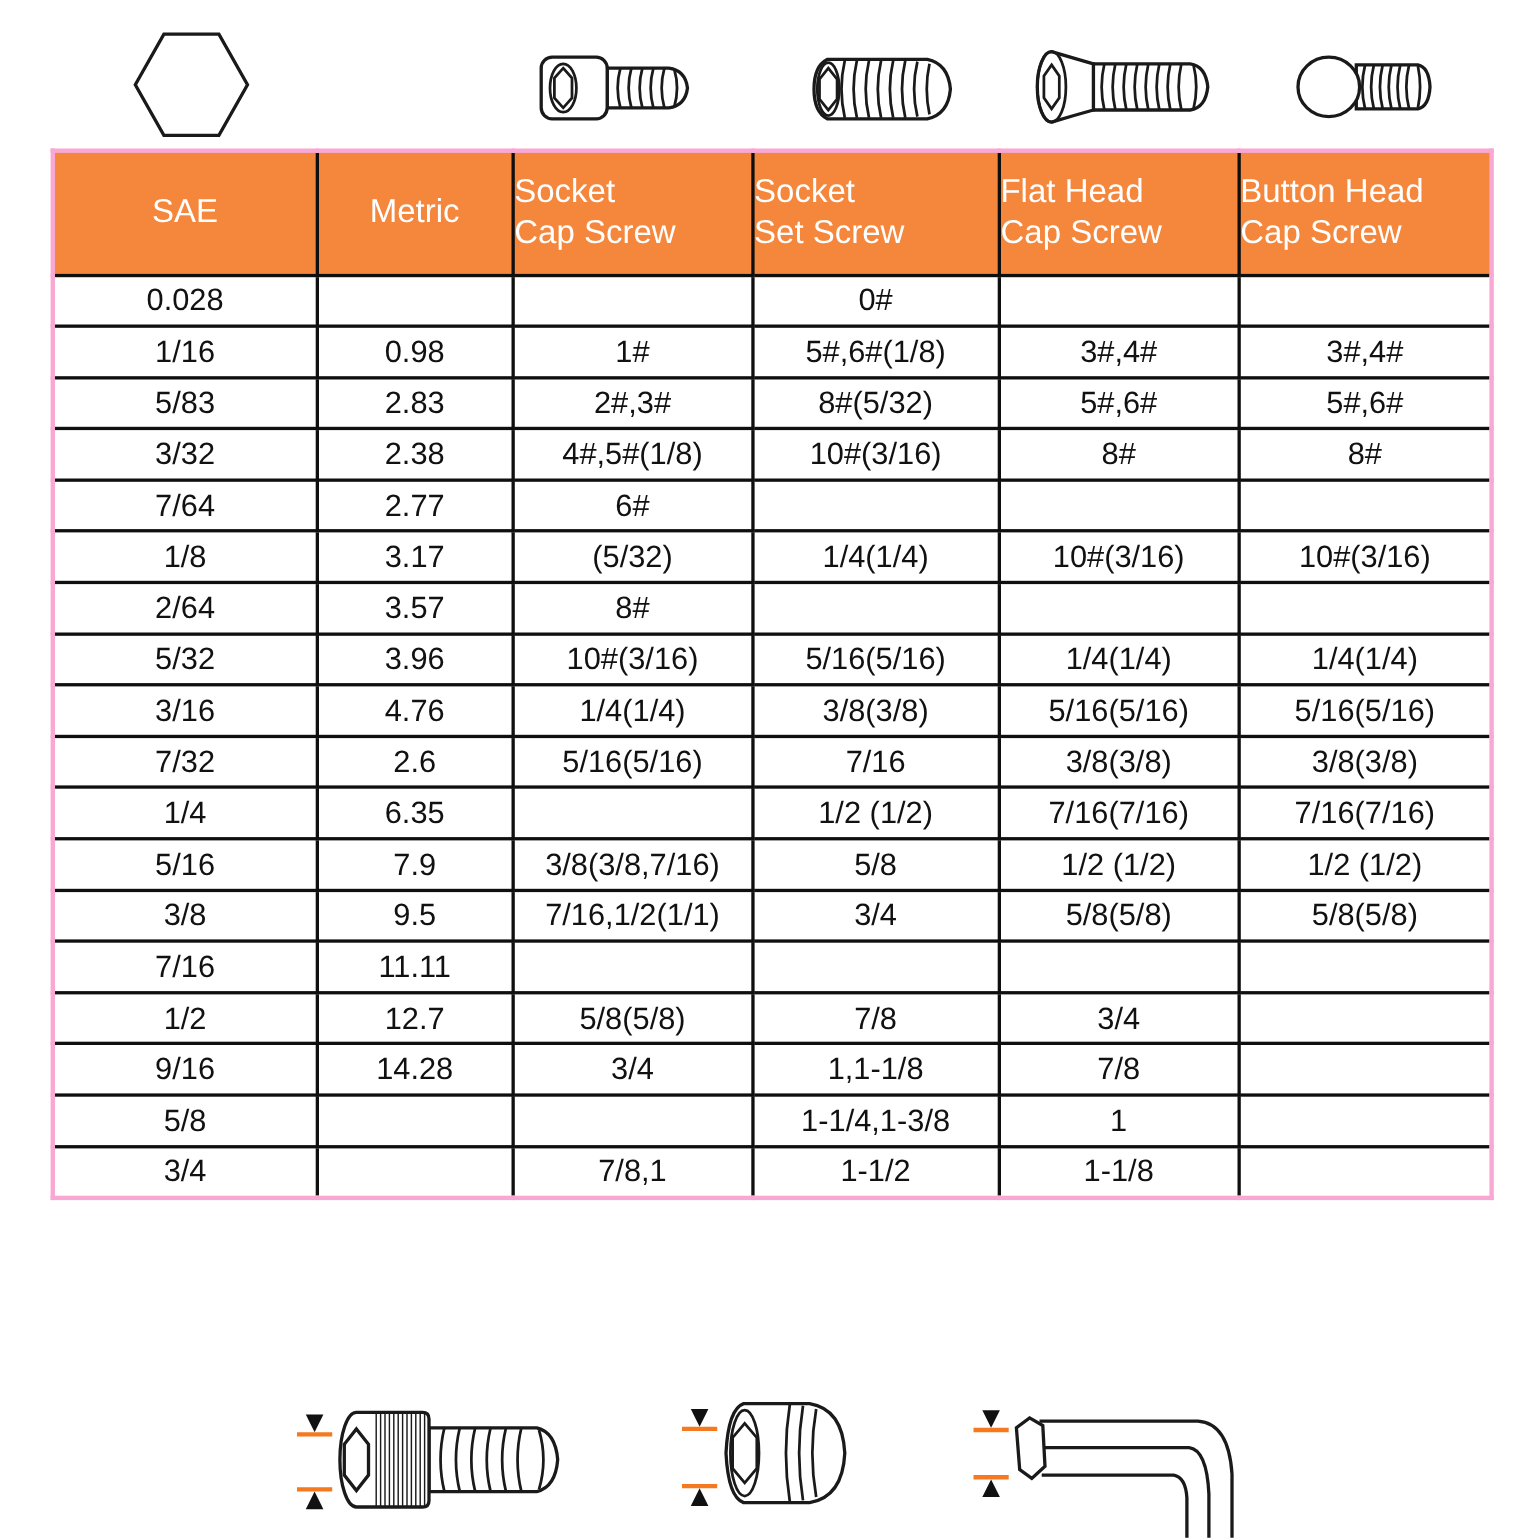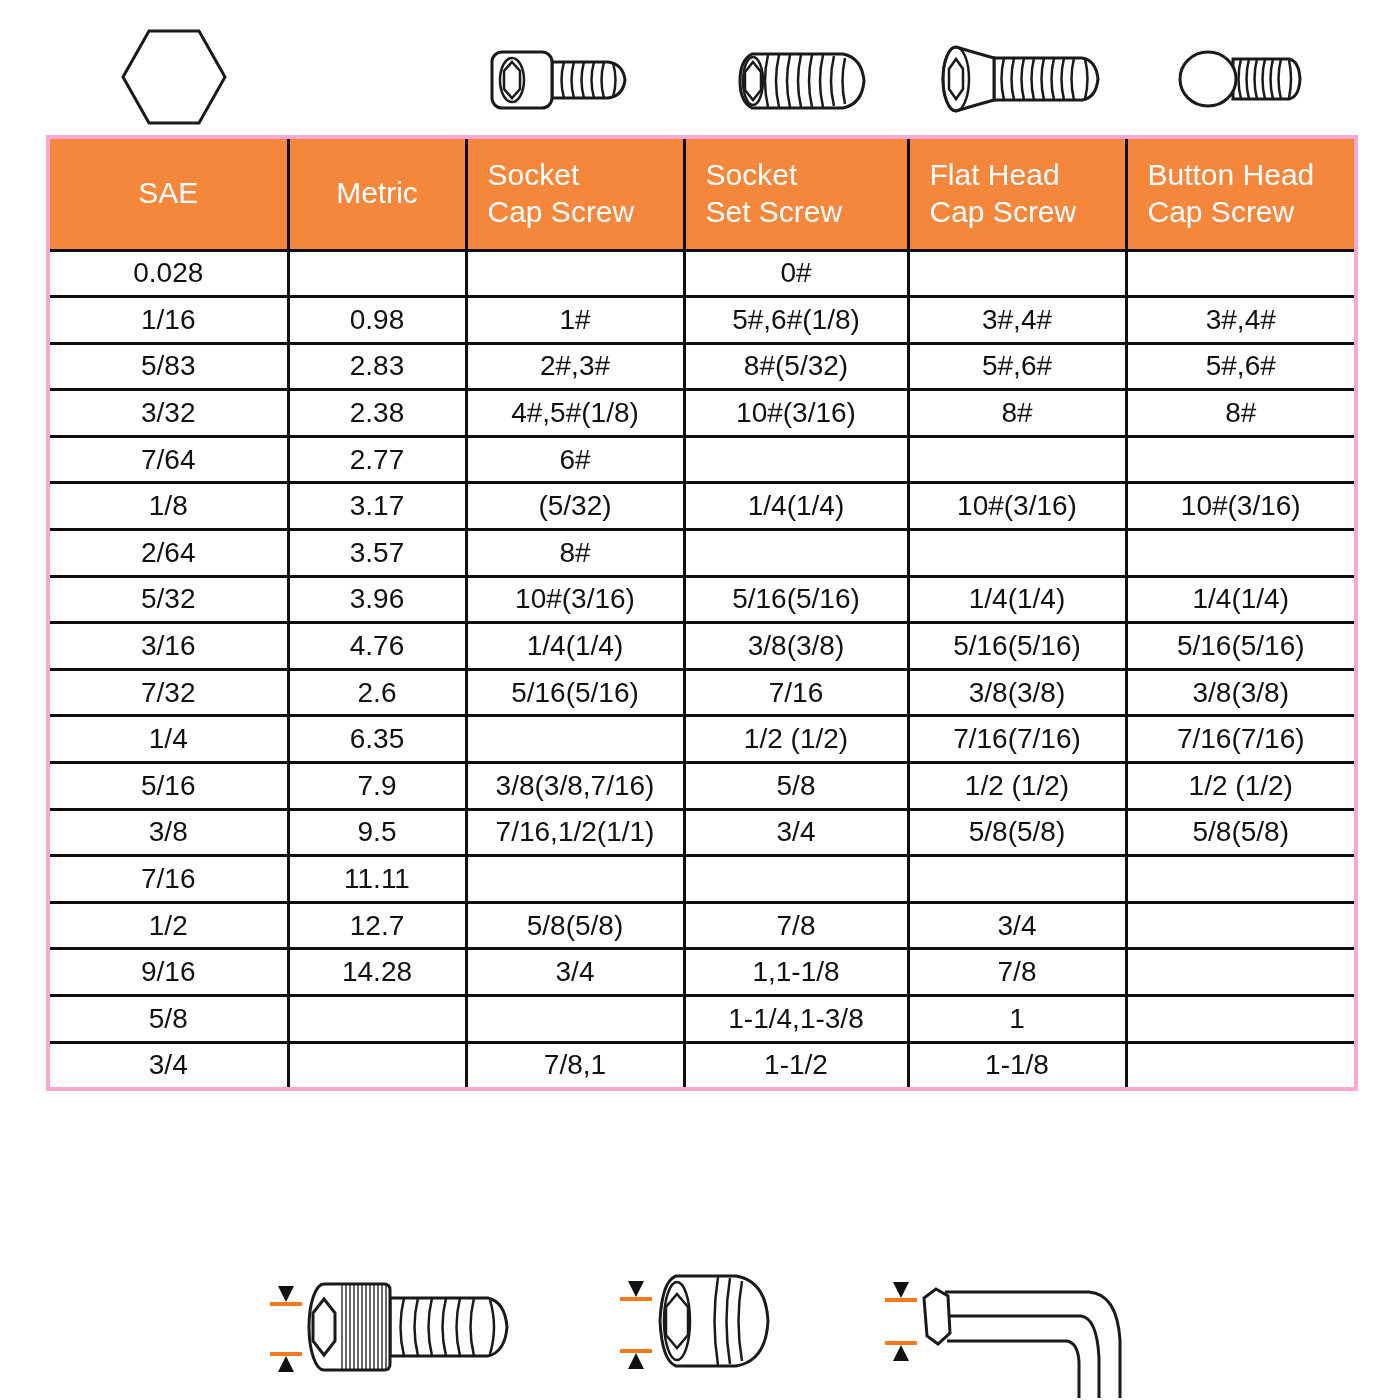--- a/index.html
+++ b/index.html
@@ -16,21 +16,21 @@
   table.spec col.c3{width:218px} table.spec col.c4{width:224px}
   table.spec col.c5{width:218px} table.spec col.c6{width:230px}
 
   table.spec th {
     background:#f5873d; color:#ffffff;
     font-size:30px; font-weight:400; line-height:1.23;
     border:3px solid #0f0f0f; height:113px;
     vertical-align:middle; text-align:center;
     white-space:pre-line;
   }
-  table.spec th.two-line { text-align:left; padding-left:20px; }
+  table.spec th.two-line { text-align:left; }
 
   table.spec td {
     border:3px solid #0f0f0f; height:46.6px;
     font-size:28px; color:#111111;
     text-align:center; vertical-align:middle;
     white-space:nowrap; overflow:hidden;
   }
 
   svg { display:block; }
   .stroke { fill:#ffffff; stroke:#1a1a1a; }

